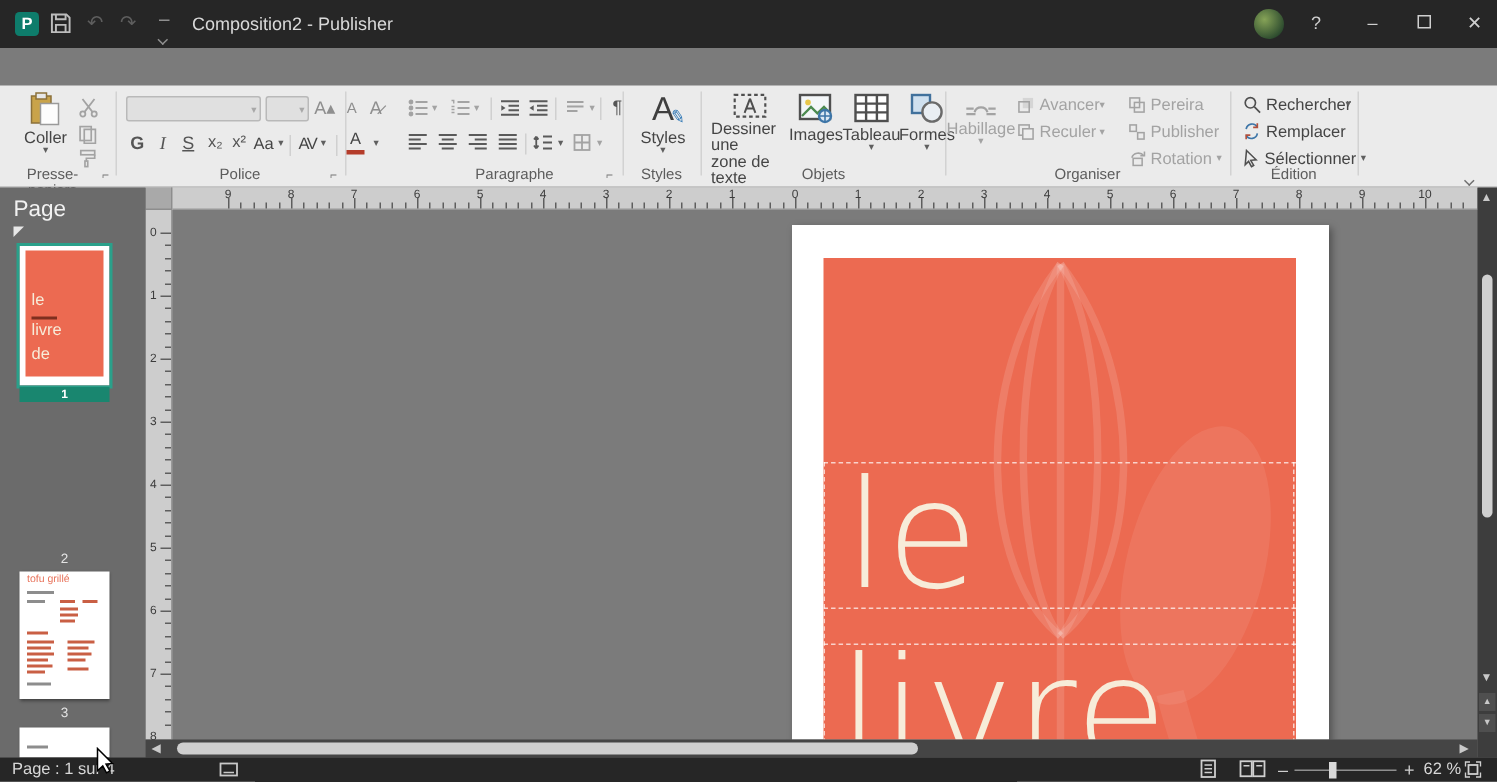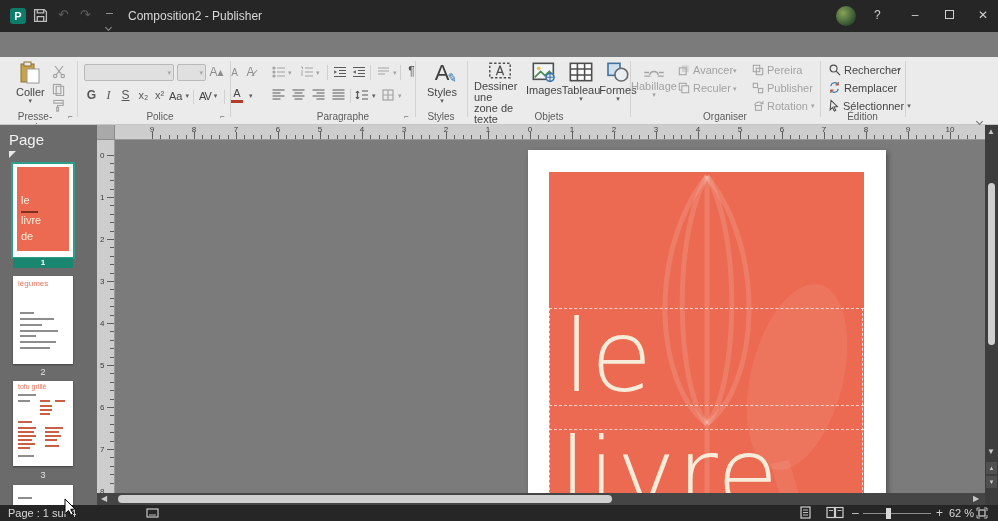--- a/index.html
+++ b/index.html
@@ -578,30 +578,20 @@
     <div class="thumb" style="top:39px;height:93px;outline:2px solid #2aa08a;">
       <div class="abs" style="left:4px;top:3px;width:52px;height:84px;background:#ec6a51;overflow:hidden;">
         <div class="abs" style="left:4px;top:28px;color:#f7ecd9;font-size:11px;line-height:11px;">le</div>
         <div class="abs" style="left:4px;top:44px;width:17px;height:2px;background:#7e2f1f;"></div>
         <div class="abs" style="left:4px;top:48px;color:#f7ecd9;font-size:11px;line-height:11px;">livre</div>
         <div class="abs" style="left:4px;top:64px;color:#f7ecd9;font-size:11px;line-height:11px;">de</div>
       </div>
     </div>
     <div class="abs" style="left:13px;top:133px;width:60px;height:10px;background:#19866f;color:#fff;font-size:8px;font-weight:bold;text-align:center;line-height:10px;">1</div>
 
-    <div class="thumb" style="top:151px;height:88px;">
-      <div class="abs" style="left:5px;top:3px;color:#e8735b;font-size:8px;">légumes</div>
-      <div class="tline" style="left:7px;top:36px;width:14px;"></div>
-      <div class="tline" style="left:7px;top:42px;width:34px;"></div>
-      <div class="tline" style="left:7px;top:48px;width:22px;"></div>
-      <div class="tline" style="left:7px;top:54px;width:38px;"></div>
-      <div class="tline" style="left:7px;top:59px;width:16px;"></div>
-      <div class="tline" style="left:7px;top:65px;width:36px;"></div>
-      <div class="tline" style="left:7px;top:71px;width:30px;"></div>
-    </div>
     <div class="tnum" style="top:242px;">2</div>
 
     <div class="thumb" style="top:256px;height:85px;">
       <div class="abs" style="left:5px;top:2px;color:#e8735b;font-size:7px;">tofu grillé</div>
       <div class="tline" style="left:5px;top:13px;width:18px;height:1.5px;"></div>
       <div class="tline" style="left:5px;top:19px;width:12px;height:1.5px;"></div>
       <div class="rline" style="left:27px;top:19px;width:10px;height:1.5px;"></div>
       <div class="rline" style="left:42px;top:19px;width:10px;height:1.5px;"></div>
       <div class="rline" style="left:27px;top:24px;width:12px;height:1.5px;"></div>
       <div class="rline" style="left:27px;top:28px;width:12px;height:1.5px;"></div>

